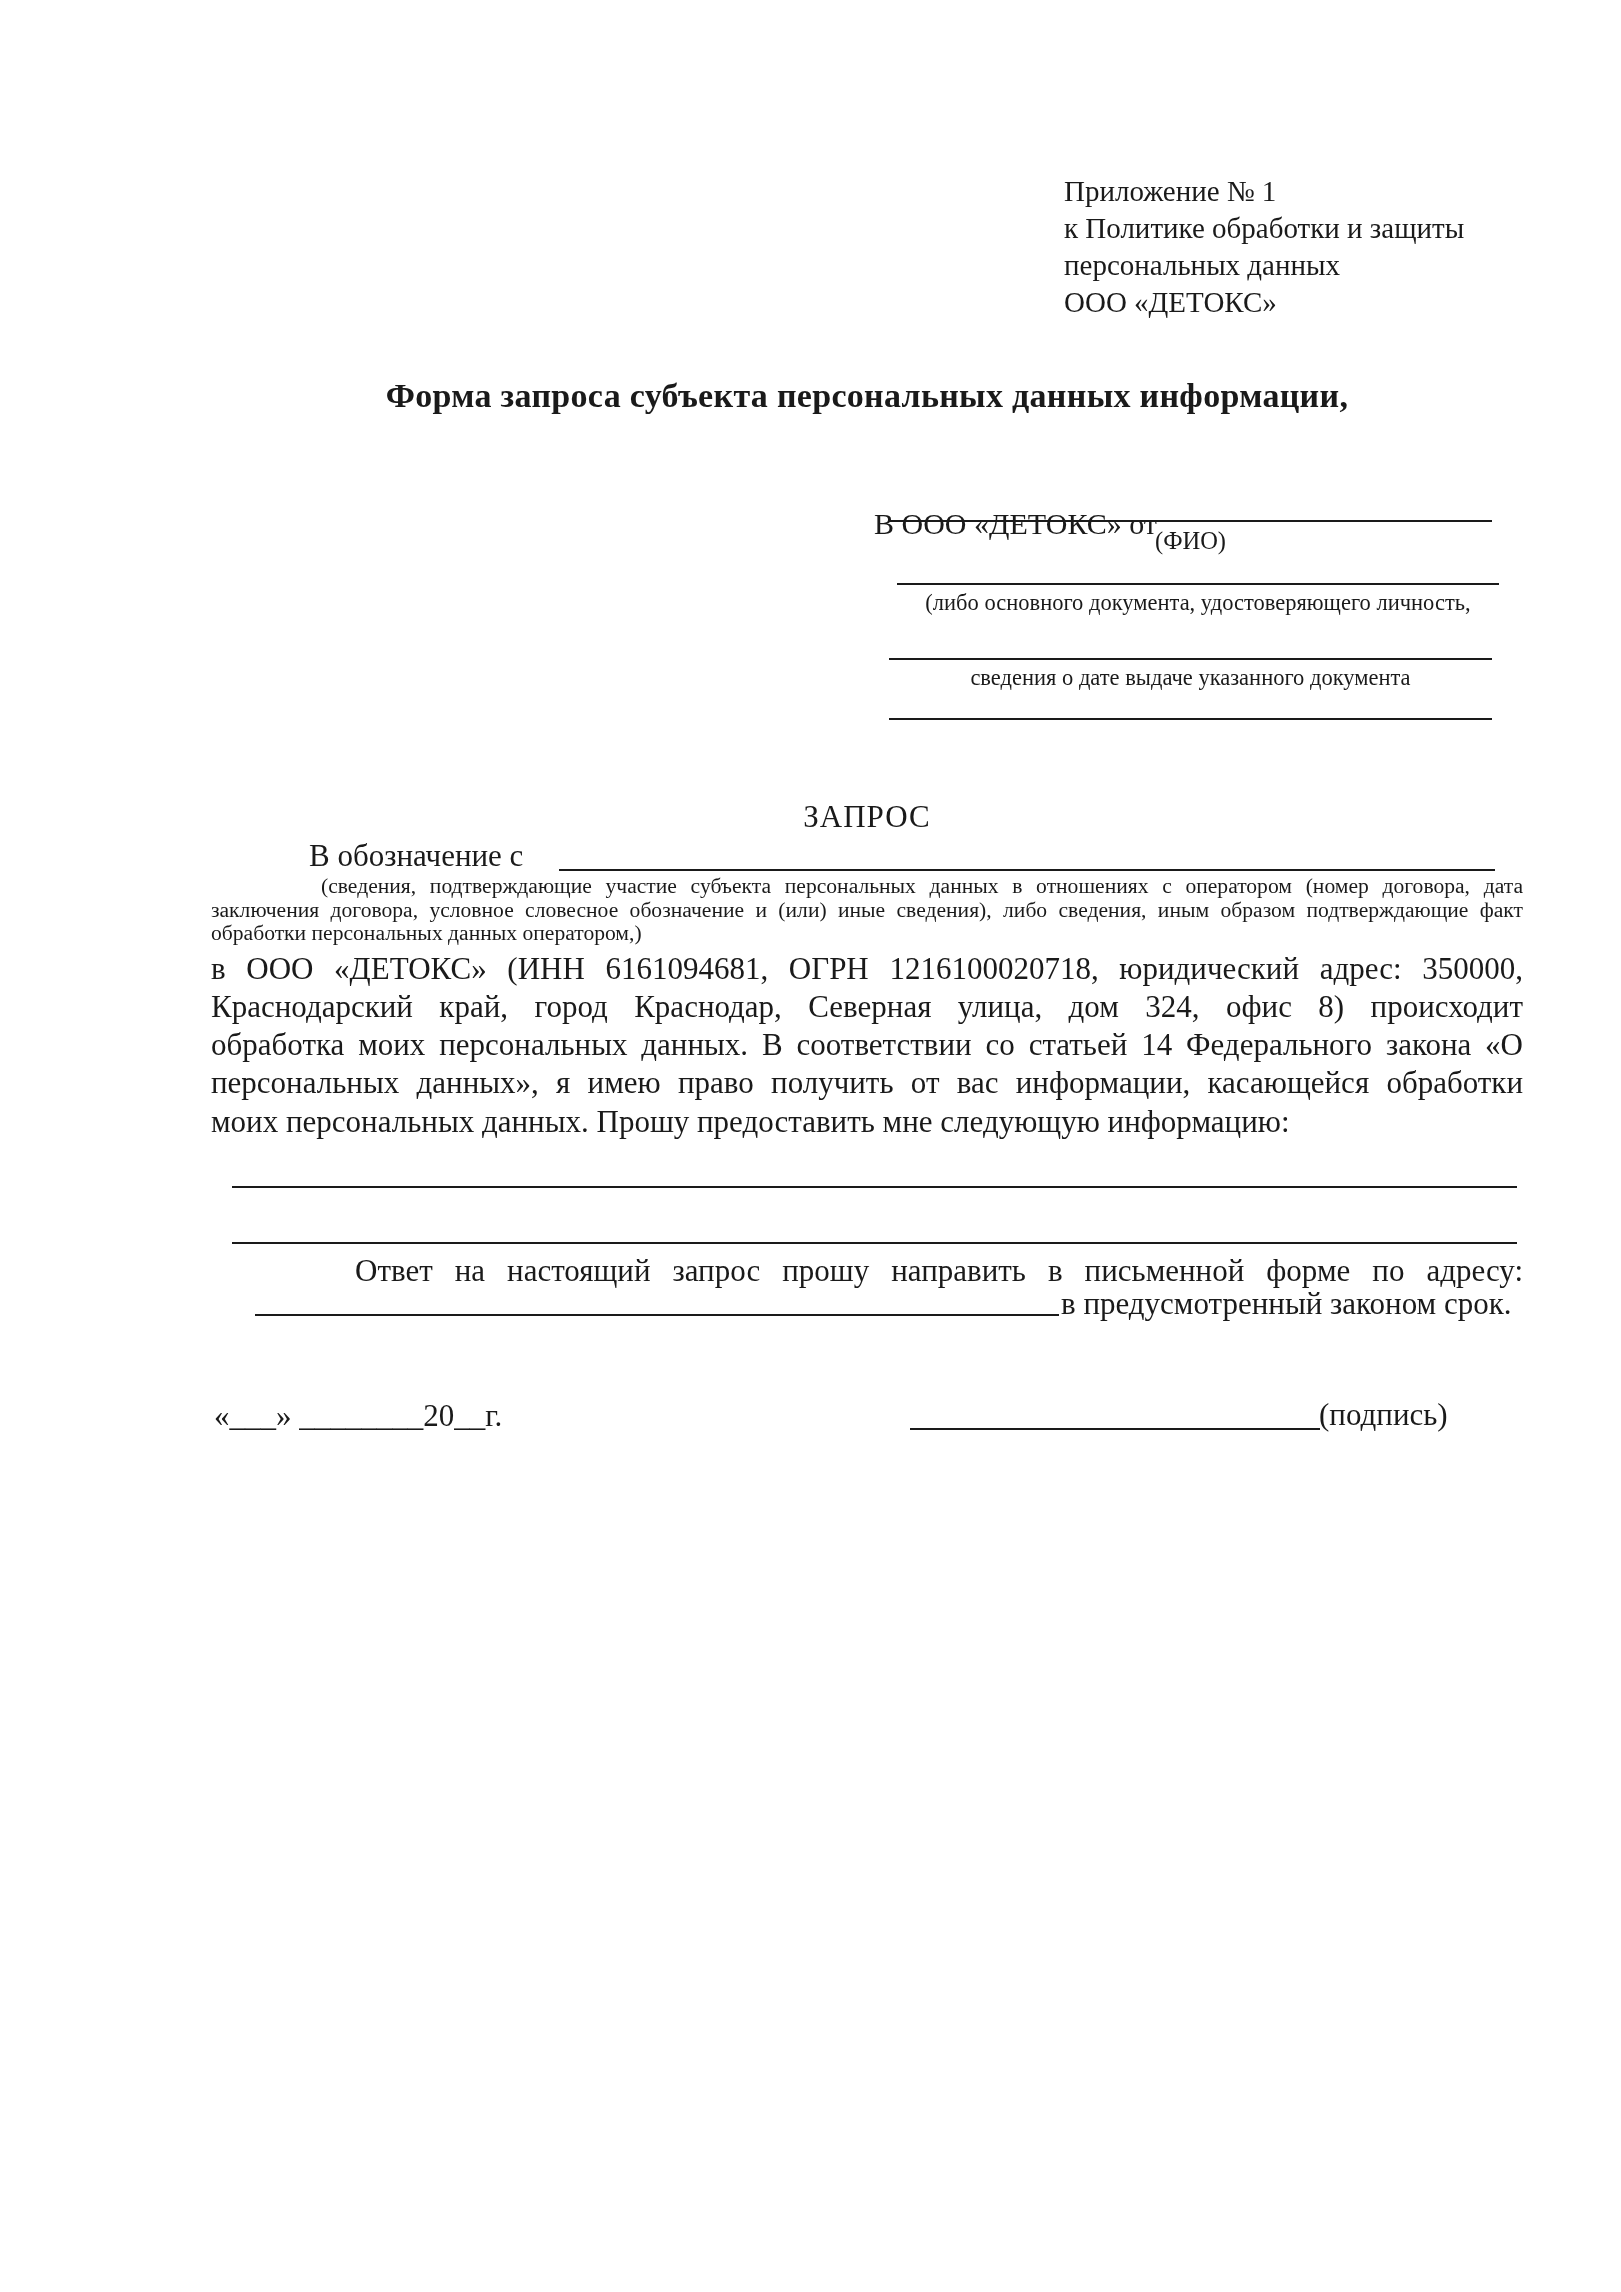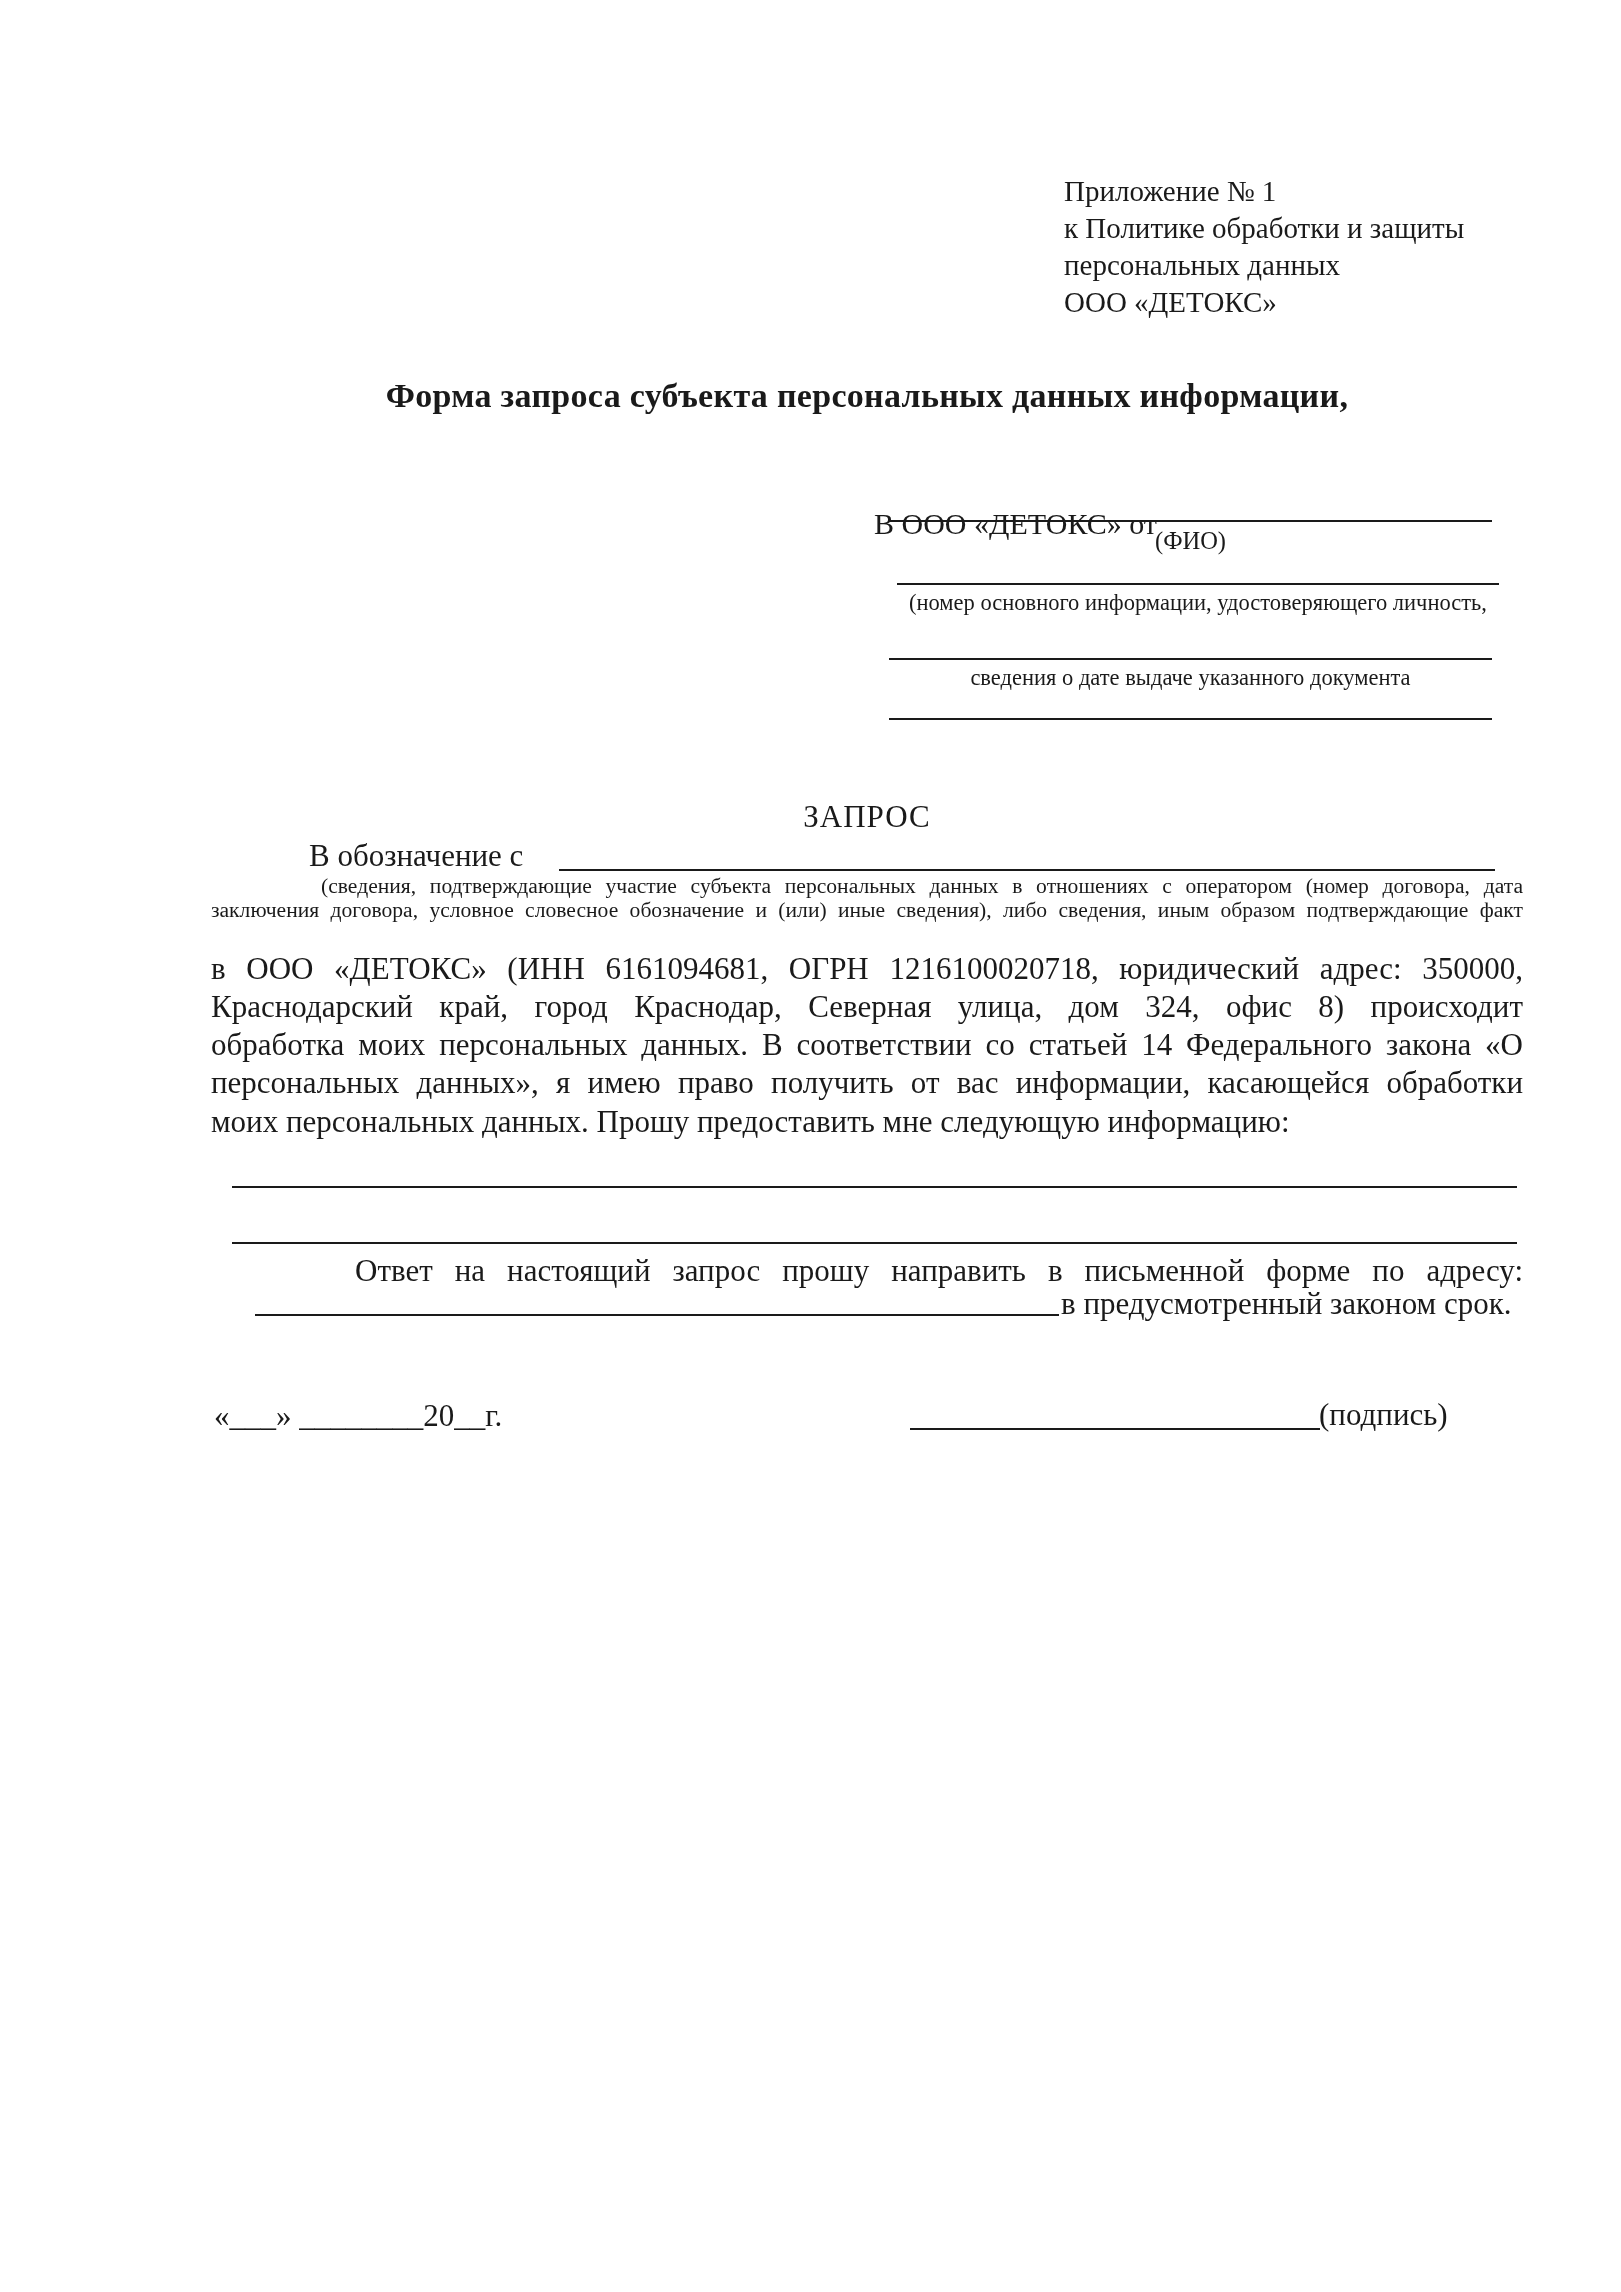--- a/index.html
+++ b/index.html
@@ -142,34 +142,35 @@
   <div class="title">
     <div>Форма запроса субъекта персональных данных информации,</div>
   </div>
 
   <div class="to-line">В ООО «ДЕТОКС» от</div>
 
   <div class="fline" style="left:889px; top:520px; width:603px;"></div>
   <div class="fcap fcap-fio" style="left:889px; top:528px; width:603px;">(ФИО)</div>
 
   <div class="fline" style="left:897px; top:583px; width:602px;"></div>
-  <div class="fcap" style="left:897px; top:590px; width:602px;">(номер основного информации, удостоверяющего личность,</div>
+  <div class="fcap" style="left:897px; top:590px; width:602px;">(либо основного документа, удостоверяющего личность,</div>
 
   <div class="fline" style="left:889px; top:658px; width:603px;"></div>
   <div class="fcap" style="left:889px; top:665px; width:603px;">сведения о дате выдаче указанного документа</div>
 
   <div class="fline" style="left:889px; top:718px; width:603px;"></div>
 
   <div class="zapros">ЗАПРОС</div>
 
   <div class="intro-label">В обозначение с</div>
   <div class="fline" style="left:559px; top:869px; width:936px;"></div>
 
   <div class="fineprint just" style="top:875px; text-indent:110px;">(сведения, подтверждающие участие субъекта персональных данных в отношениях с оператором (номер договора, дата</div>
   <div class="fineprint just" style="top:899px;">заключения договора, условное словесное обозначение и (или) иные сведения), либо сведения, иным образом подтверждающие факт</div>
+  <div class="fineprint" style="top:922px;">обработки персональных данных оператором,)</div>
 
   <div>
     <div class="bodyline just" style="top:950px;">в ООО «ДЕТОКС» (ИНН 6161094681, ОГРН 1216100020718, юридический адрес: 350000,</div>
     <div class="bodyline just" style="top:988px;">Краснодарский край, город Краснодар, Северная улица, дом 324, офис 8) происходит</div>
     <div class="bodyline just" style="top:1026px;">обработка моих персональных данных. В соответствии со статьей 14 Федерального закона «О</div>
     <div class="bodyline just" style="top:1064px;">персональных данных», я имею право получить от вас информации, касающейся обработки</div>
     <div class="bodyline" style="top:1103px;">моих персональных данных. Прошу предоставить мне следующую информацию:</div>
   </div>
 
   <div class="fline" style="left:232px; top:1186px; width:1285px;"></div>

